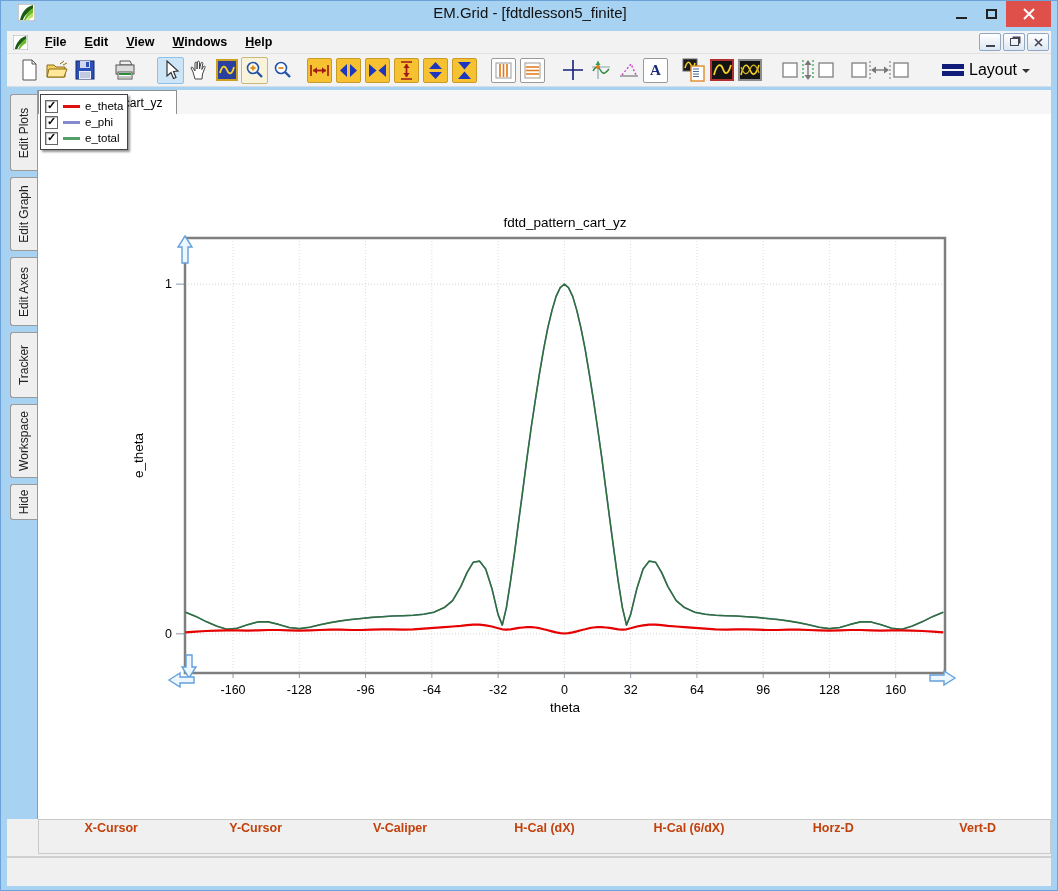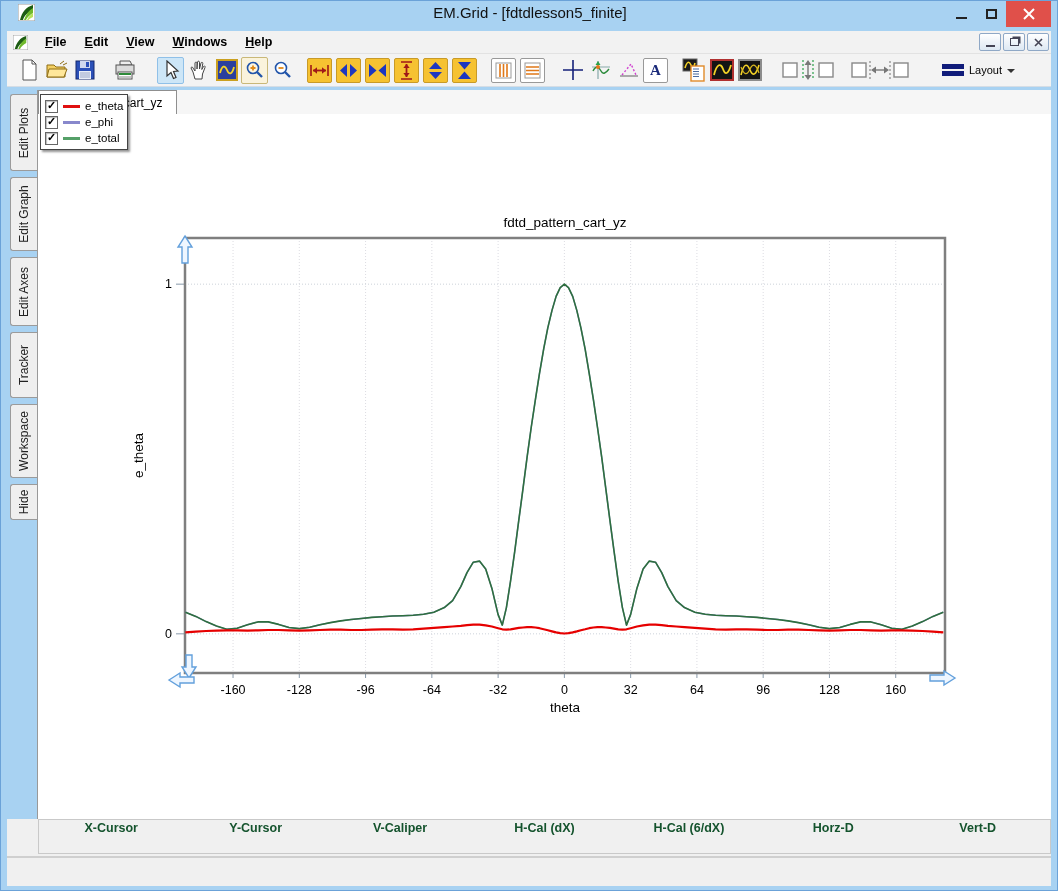--- a/index.html
+++ b/index.html
@@ -30,21 +30,21 @@
   
   .toolbar{position:absolute;top:53px;left:6px;right:6px;height:33px;background:#f3f3f3;border-bottom:1px solid #d5dde5;display:flex;align-items:center;padding-left:8px;}
   .tbtn{width:27px;height:27px;display:flex;align-items:center;justify-content:center;margin-right:1px;border:1px solid transparent;border-radius:2px;flex:0 0 auto;}
   .tbtn.selected{background:#cde6f7;border:1px solid #8fc0e8;}
   .tbtn.ybtn{background:#f6c231;border:1px solid #c89a28;width:25px;height:25px;margin-right:4px;}
   .tbtn.wbtn{background:#fff;border:1px solid #999;width:25px;height:25px;margin-right:4px;}
   .tsp{flex:0 0 auto;}
   .layoutbtn{width:auto;padding:0 7px;display:flex;align-items:center;gap:5px;}
   .layout-icon{display:inline-flex;flex-direction:column;gap:2px;}
   .layout-icon .bar{width:22px;height:5px;background:#101c7a;}
-  .layout-label{font-size:11px;color:#000;}
+  .layout-label{font-size:16px;color:#000;}
   .caret{width:0;height:0;border-left:4px solid transparent;border-right:4px solid transparent;border-top:4px solid #333;margin-top:2px;}
 
   
   .content{position:absolute;top:86px;left:6px;right:6px;height:732px;background:#a8d2f2;}
   .sidebar{position:absolute;left:0;top:0;width:30px;height:100%;}
   .vtab{position:absolute;left:3px;width:27px;background:#efefef;border:1px solid #9b9b9b;border-right:none;border-radius:3px 0 0 3px;}
   .vtab span{position:absolute;left:50%;top:50%;transform:translate(-50%,-50%) rotate(-90deg);white-space:nowrap;font-size:12px;color:#222;}
   .document{position:absolute;left:30px;top:3px;right:0;bottom:0;background:#ffffff;border-left:1px solid #999;overflow:hidden;}
   .tabbar{position:relative;height:24px;background:#f6f6f6;}
   .doc-tab{position:absolute;left:0;top:0;height:24px;padding:0 14px;background:#fff;border:1px solid #8f8f8f;border-bottom:none;display:flex;align-items:center;font-size:12px;color:#000;}
@@ -55,21 +55,21 @@
   .legend-row{display:flex;align-items:center;height:16px;gap:5px;}
   .cb{width:13px;height:13px;border:1px solid #666;box-shadow:inset 1px 1px 1px #bbb;background:#fff;display:flex;align-items:center;justify-content:center;flex:0 0 auto;}
   .cb .check{font-size:11px;font-weight:bold;color:#000;line-height:1;margin-top:-1px;}
   .sw{width:17px;height:3px;flex:0 0 auto;}
   .legend-lbl{font-size:11.5px;color:#000;}
 
   
   .statusbar{position:absolute;top:818px;left:6px;right:6px;height:39px;background:#f0f0f0;border-bottom:2px solid #cfcfcf;}
   .stat-table{position:absolute;left:31px;right:0;top:0;bottom:2px;border:1px solid #c9c9c9;display:flex;flex-direction:column;}
   .stat-head{display:flex;height:17px;background:#f0f0f0;}
-  .stat-head div{flex:1;text-align:center;font-size:12.5px;font-weight:600;color:#14532d;line-height:17px;}
+  .stat-head div{flex:1;text-align:center;font-size:12.5px;font-weight:600;color:#c2410c;line-height:17px;}
   .stat-vals{display:flex;flex:1;background:#fafafa;}
   .stat-vals div{flex:1;border-left:1px solid #d5d5d5;font-size:12.5px;color:#111;text-align:center;line-height:19px;background:#fcfcfc;}
   .stat-vals div:first-child{border-left:none;}
   .bottomstrip{position:absolute;top:857px;left:6px;right:6px;height:28px;background:#f0f0f0;}
 </style>
 </head>
 <body>
 
 <div class="window">
 

